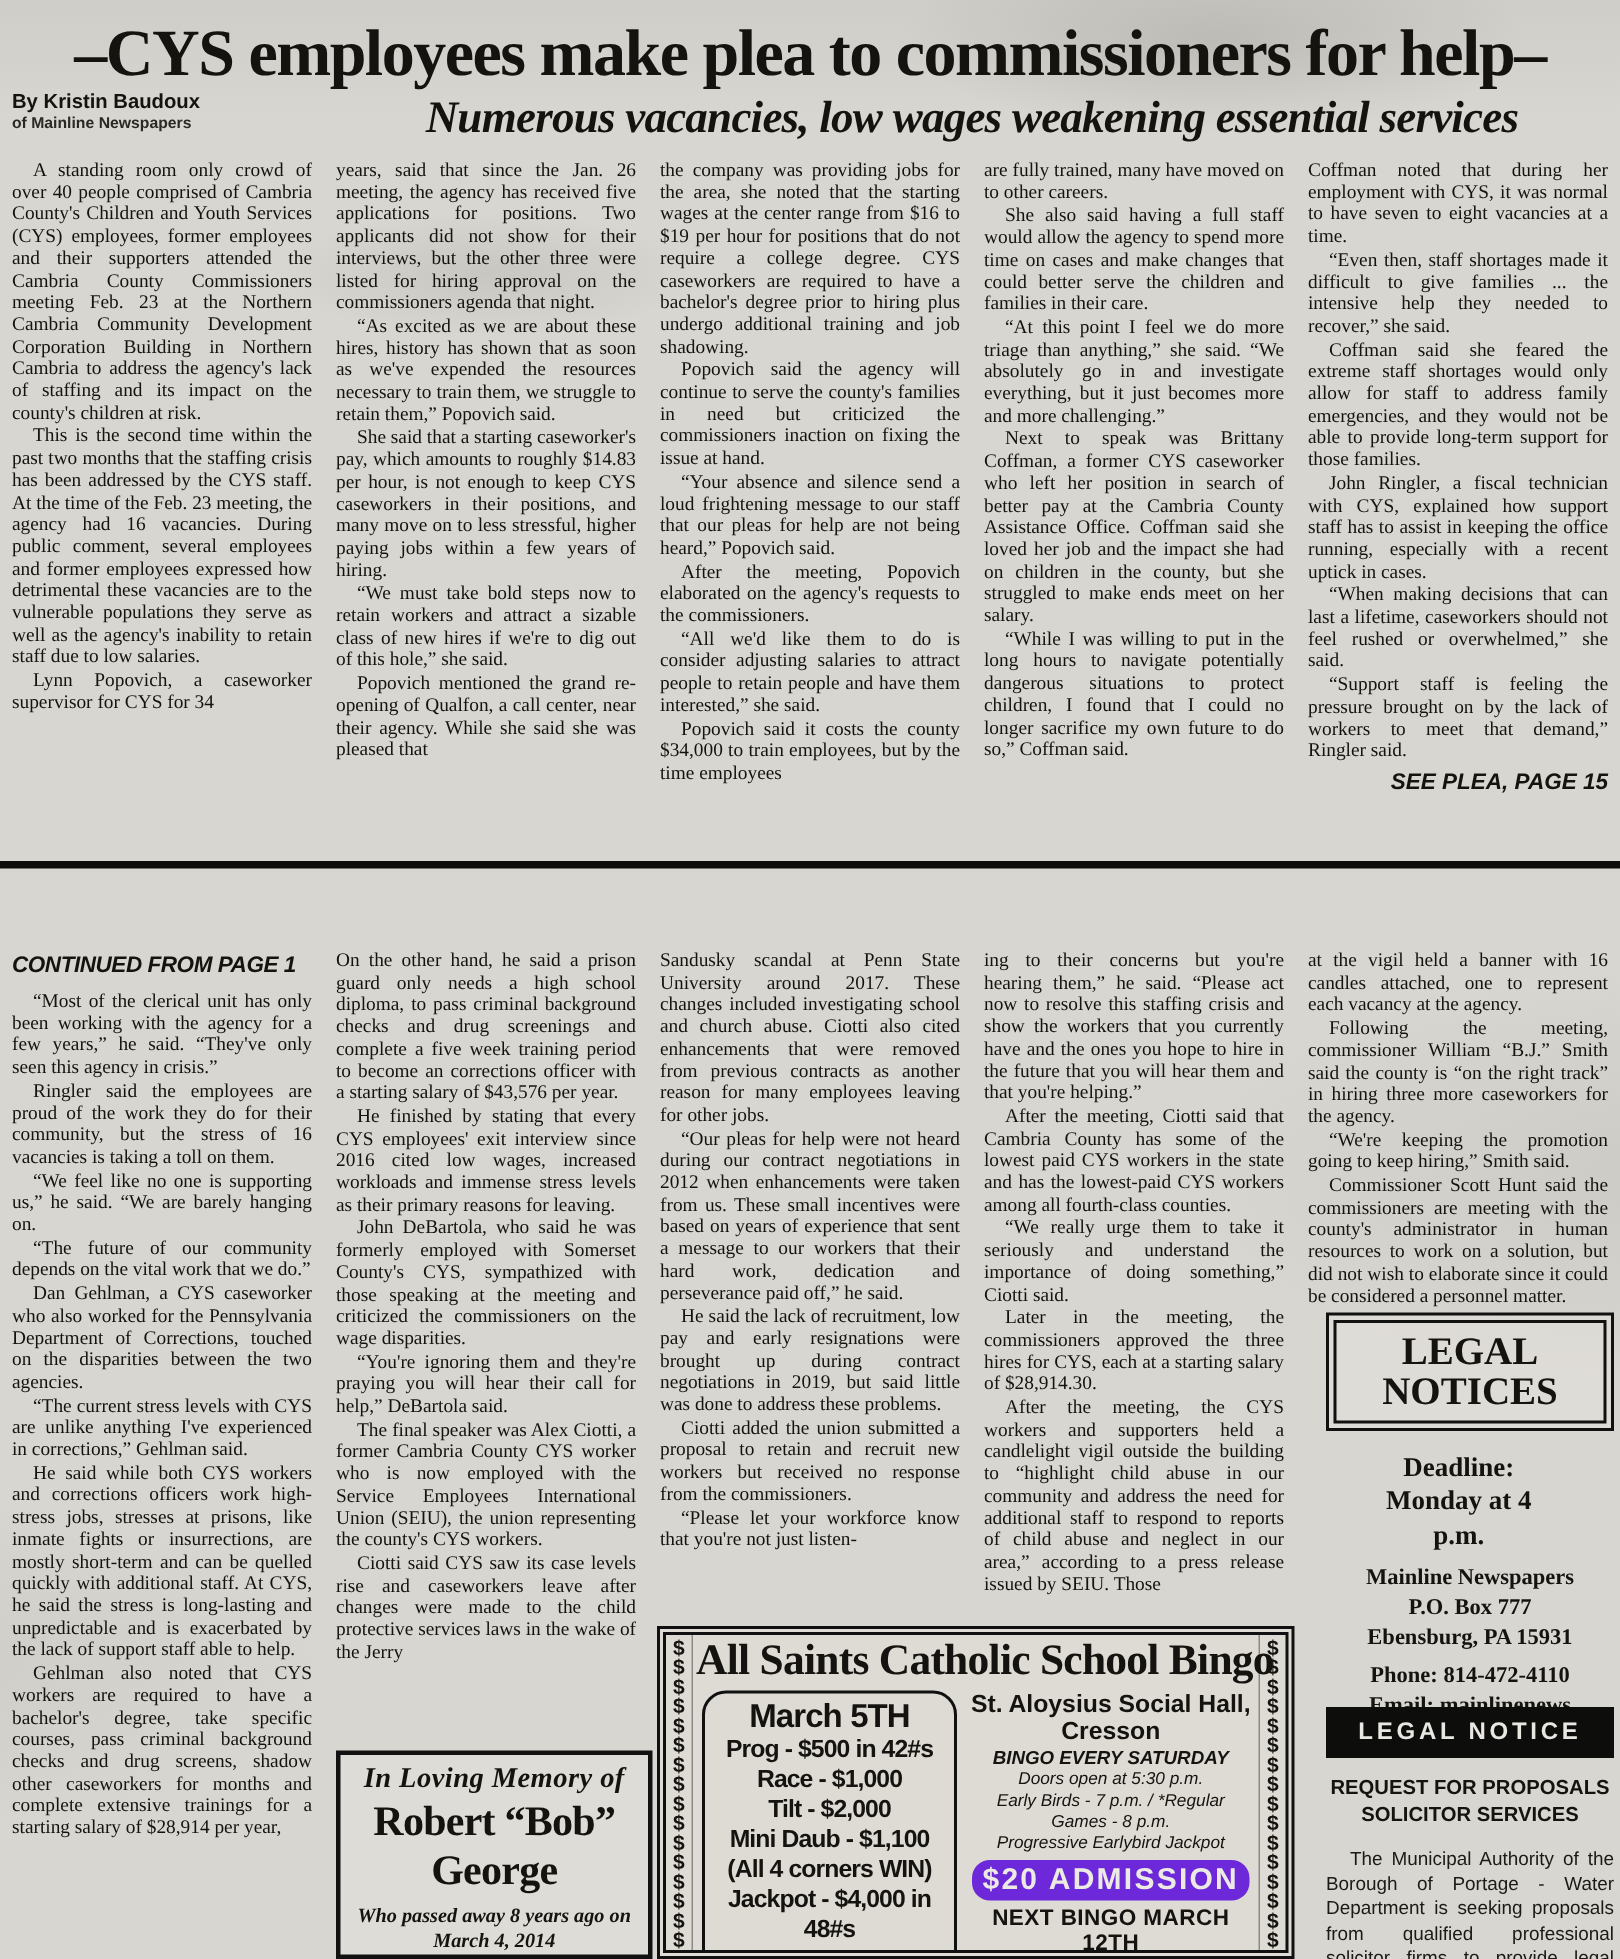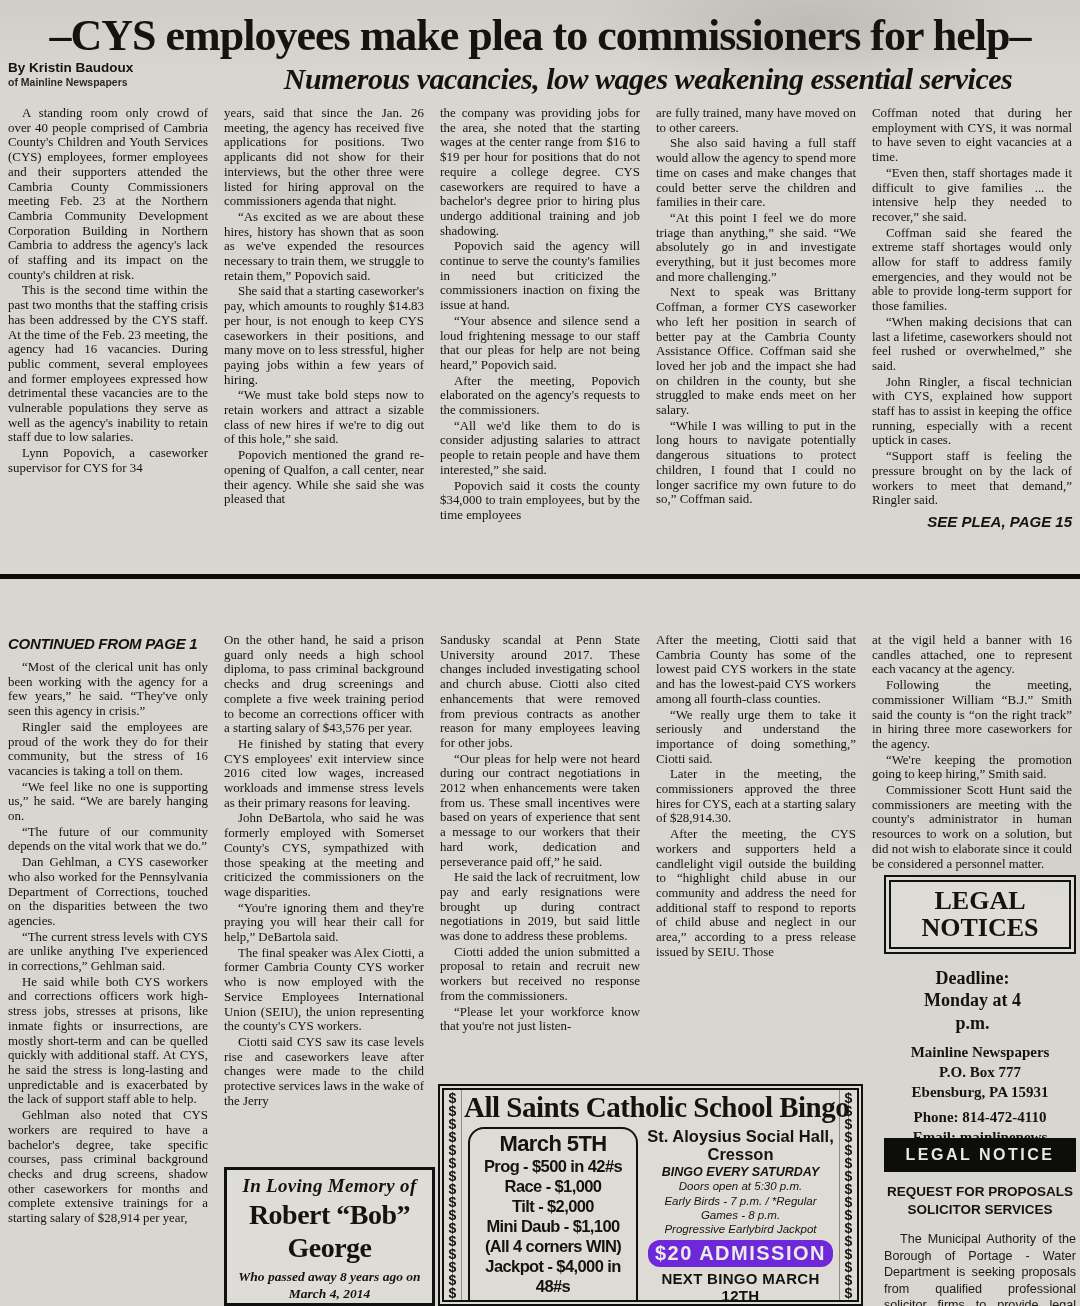--- a/index.html
+++ b/index.html
@@ -129,22 +129,22 @@
       <p>She also said having a full staff would allow the agency to spend more time on cases and make changes that could better serve the children and families in their care.</p>
       <p>“At this point I feel we do more triage than anything,” she said. “We absolutely go in and investigate everything, but it just becomes more and more challenging.”</p>
       <p>Next to speak was Brittany Coffman, a former CYS caseworker who left her position in search of better pay at the Cambria County Assistance Office. Coffman said she loved her job and the impact she had on children in the county, but she struggled to make ends meet on her salary.</p>
       <p>“While I was willing to put in the long hours to navigate potentially dangerous situations to protect children, I found that I could no longer sacrifice my own future to do so,” Coffman said.</p>
     </div>
   <div class="col cont">
     <div>
         <p>Coffman noted that during her employment with CYS, it was normal to have seven to eight vacancies at a time.</p>
         <p>“Even then, staff shortages made it difficult to give families ... the intensive help they needed to recover,” she said.</p>
         <p>Coffman said she feared the extreme staff shortages would only allow for staff to address family emergencies, and they would not be able to provide long-term support for those families.</p>
+        <p>John Ringler, a fiscal technician with CYS, explained how support staff has to assist in keeping the office running, especially with a recent uptick in cases.</p>
         <p>“When making decisions that can last a lifetime, caseworkers should not feel rushed or overwhelmed,” she said.</p>
-        <p>John Ringler, a fiscal technician with CYS, explained how support staff has to assist in keeping the office running, especially with a recent uptick in cases.</p>
         <p>“Support staff is feeling the pressure brought on by the lack of workers to meet that demand,” Ringler said.</p>
       </div>
     <div class="jump">SEE PLEA, PAGE 15</div>
   </div>
 </div>
 
 <div class="rule"></div>
 
 <div class="bot-cols">
   <div class="col">
@@ -169,20 +169,21 @@
       <p>Ciotti said CYS saw its case levels rise and caseworkers leave after changes were made to the child protective services laws in the wake of the Jerry</p>
     </div>
   <div class="col cont">
       <p>Sandusky scandal at Penn State University around 2017. These changes included investigating school and church abuse. Ciotti also cited enhancements that were removed from previous contracts as another reason for many employees leaving for other jobs.</p>
       <p>“Our pleas for help were not heard during our contract negotiations in 2012 when enhancements were taken from us. These small incentives were based on years of experience that sent a message to our workers that their hard work, dedication and perseverance paid off,” he said.</p>
       <p>He said the lack of recruitment, low pay and early resignations were brought up during contract negotiations in 2019, but said little was done to address these problems.</p>
       <p>Ciotti added the union submitted a proposal to retain and recruit new workers but received no response from the commissioners.</p>
       <p>“Please let your workforce know that you're not just listen-</p>
     </div>
   <div class="col cont">
+      <p>ing to their concerns but you're hearing them,” he said. “Please act now to resolve this staffing crisis and show the workers that you currently have and the ones you hope to hire in the future that you will hear them and that you're helping.”</p>
       <p>After the meeting, Ciotti said that Cambria County has some of the lowest paid CYS workers in the state and has the lowest-paid CYS workers among all fourth-class counties.</p>
       <p>“We really urge them to take it seriously and understand the importance of doing something,” Ciotti said.</p>
       <p>Later in the meeting, the commissioners approved the three hires for CYS, each at a starting salary of $28,914.30.</p>
       <p>After the meeting, the CYS workers and supporters held a candlelight vigil outside the building to “highlight child abuse in our community and address the need for additional staff to respond to reports of child abuse and neglect in our area,” according to a press release issued by SEIU. Those</p>
     </div>
   <div class="col cont">
       <p>at the vigil held a banner with 16 candles attached, one to represent each vacancy at the agency.</p>
       <p>Following the meeting, commissioner William “B.J.” Smith said the county is “on the right track” in hiring three more caseworkers for the agency.</p>
       <p>“We're keeping the promotion going to keep hiring,” Smith said.</p>
       <p>Commissioner Scott Hunt said the commissioners are meeting with the county's administrator in human resources to work on a solution, but did not wish to elaborate since it could be considered a personnel matter.</p>

